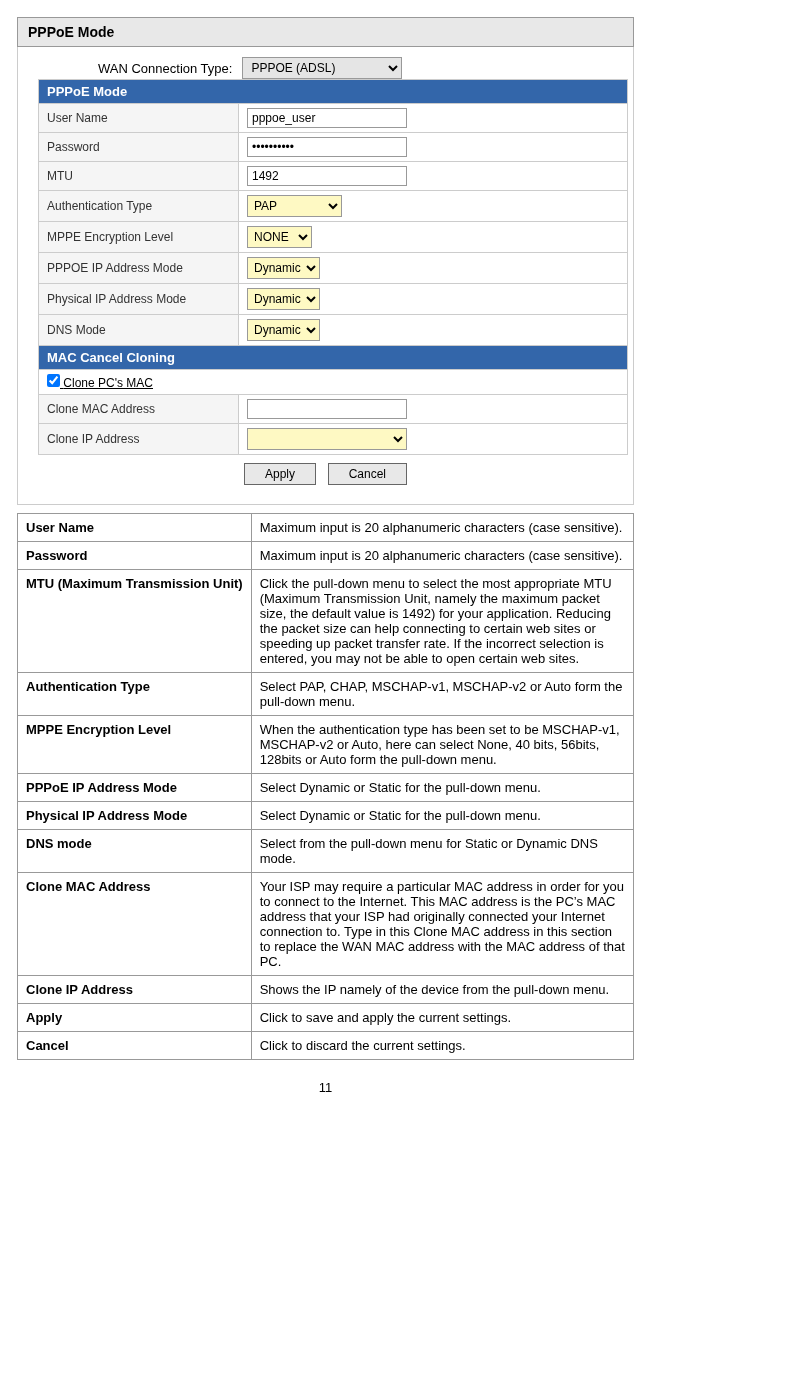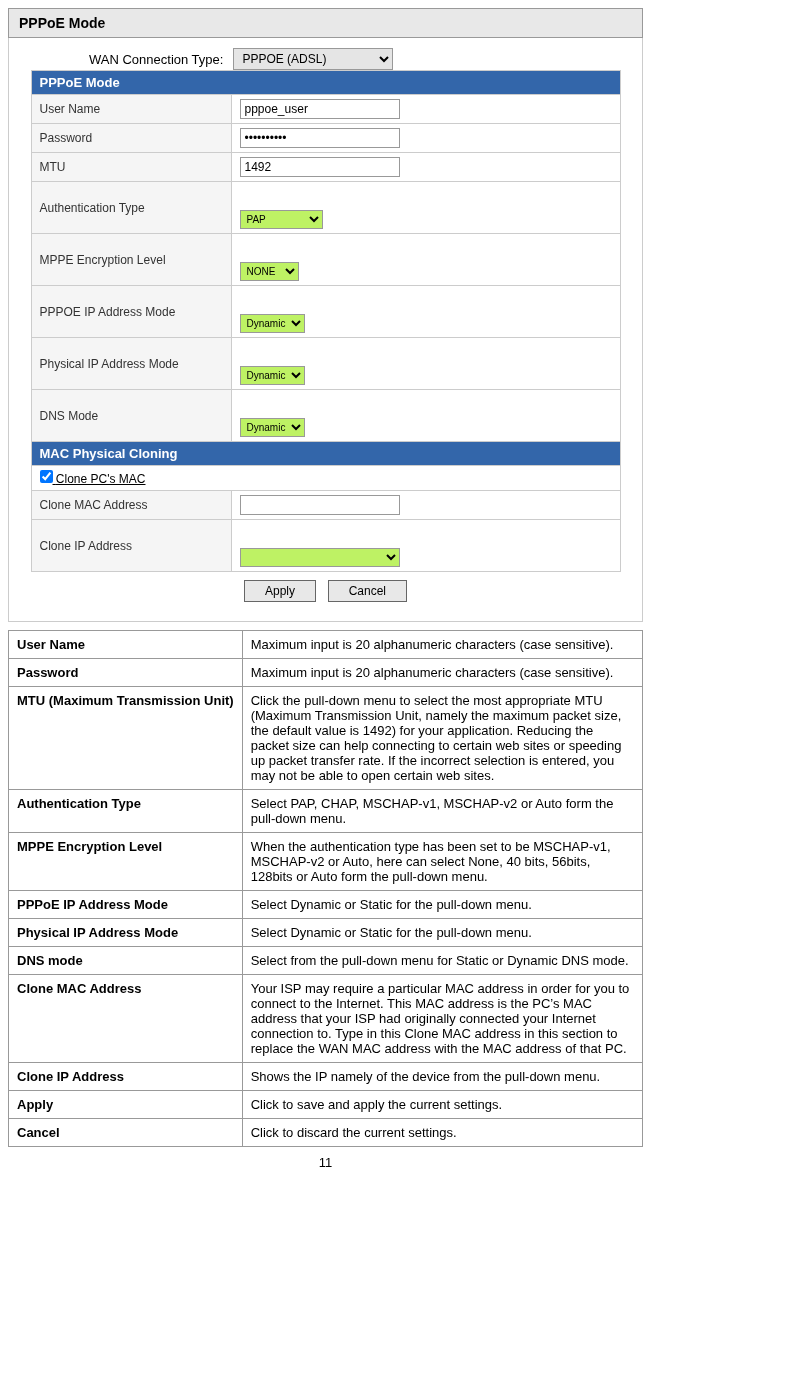--- a/index.html
+++ b/index.html
@@ -6,21 +6,21 @@
     body {
       font-family: Arial, sans-serif;
       font-size: 13px;
       background: #fff;
       color: #000;
       width: 808px;
     }
 
     .page-wrapper {
       width: 651px;
-      padding: 8px;
+      padding: 17px;
     }
 
     .section-title {
       background: #e8e8e8;
       border: 1px solid #999;
       padding: 6px 10px;
       font-size: 14px;
       font-weight: bold;
     }
 
@@ -76,23 +76,22 @@
     .inner-table input[type="password"] {
       border: 1px solid #999;
       padding: 2px 4px;
       font-size: 12px;
       width: 160px;
     }
 
     .inner-table select {
       border: 1px solid #999;
       padding: 2px 2px;
-      font-size: 10px;
-      background: #bef264;
-      margin-top: 24px;
+      font-size: 12px;
+      background: #fef9c3;
     }
 
     .checkbox-row td {
       background: #fff;
       border: 1px solid #ccc;
       text-decoration: underline;
     }
 
     .btn-row {
       text-align: center;
@@ -128,21 +127,21 @@
       background: #fff;
       white-space: nowrap;
     }
 
     .info-table .desc-cell {
       background: #fff;
     }
 
     .page-number {
       text-align: center;
-      margin-top: 8px;
+      margin-top: 20px;
       font-size: 13px;
       padding-bottom: 10px;
     }
 
     .colspan-blue {
       background: #3366aa;
       color: #fff;
       font-weight: bold;
       font-size: 13px;
       padding: 4px 8px;
@@ -234,21 +233,21 @@
       <tr>
         <td class="label-cell">DNS Mode</td>
         <td class="value-cell">
           <select>
             <option>Dynamic</option>
             <option>Static</option>
           </select>
         </td>
       </tr>
       <tr>
-        <td colspan="2" class="colspan-blue">MAC Physical Cloning</td>
+        <td colspan="2" class="colspan-blue">MAC Cancel Cloning</td>
       </tr>
       <tr class="checkbox-row">
         <td colspan="2" class="value-cell">
           <input type="checkbox" checked="" style="">
           <span>Clone PC's MAC</span>
         </td>
       </tr>
       <tr>
         <td class="label-cell">Clone MAC Address</td>
         <td class="value-cell">

